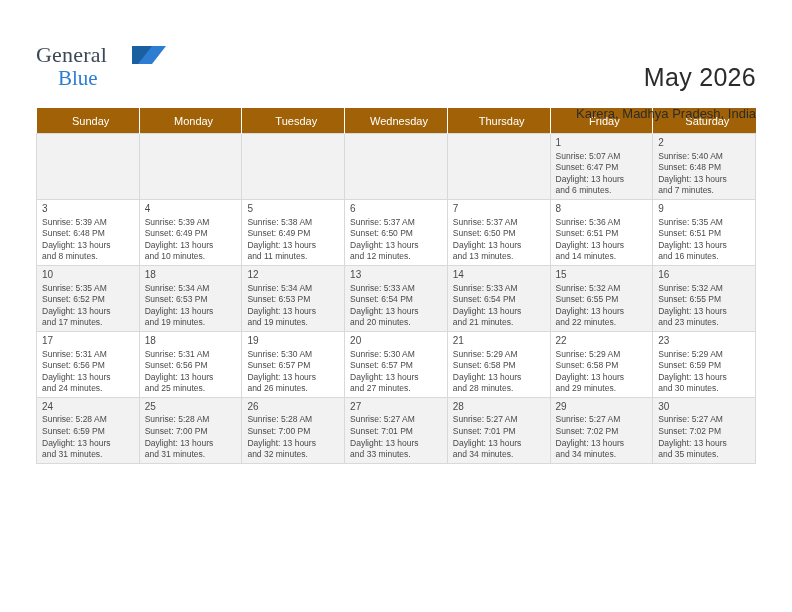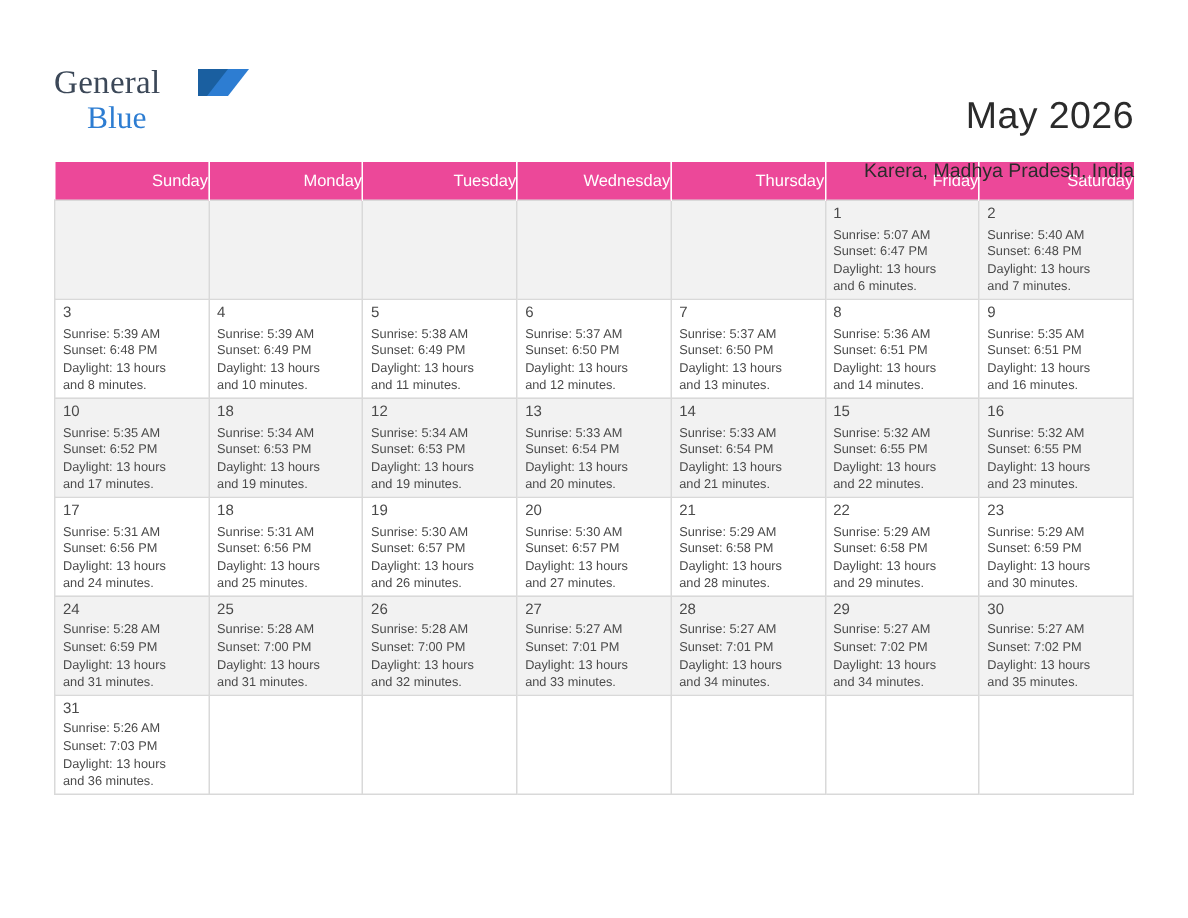--- a/index.html
+++ b/index.html
@@ -73,25 +73,25 @@
     margin-top: 14px;
   }
   
   table.calendar {
     width: 720px;
     border-collapse: collapse;
     table-layout: fixed;
     margin-top: 14px;
   }
   table.calendar th {
-    background: #ec4899;
+    background: #a16207;
     color: #ffffff;
     font-size: 11px;
     font-weight: normal;
-    text-align: right;
+    text-align: center;
     padding: 5px 0 5px 6px;
     border-right: 1px solid #ffffff;
     height: 15px;
   }
   table.calendar th:last-child { border-right: none; }
   table.calendar td {
     vertical-align: top;
     border: 1px solid #d9d9d9;
     height: 62px;
     padding: 3px 4px 2px 5px;
@@ -422,33 +422,16 @@
           <td>
             <span class="daynum">30</span>
             <div class="info">
               <div>Sunrise: 5:27 AM</div>
               <div>Sunset: 7:02 PM</div>
               <div>Daylight: 13 hours</div>
               <div>and 35 minutes.</div>
             </div>
           </td>
         </tr>
-        <tr class="even">
-          <td>
-            <span class="daynum">31</span>
-            <div class="info">
-              <div>Sunrise: 5:26 AM</div>
-              <div>Sunset: 7:03 PM</div>
-              <div>Daylight: 13 hours</div>
-              <div>and 36 minutes.</div>
-            </div>
-          </td>
-          <td class="empty"></td>
-          <td class="empty"></td>
-          <td class="empty"></td>
-          <td class="empty"></td>
-          <td class="empty"></td>
-          <td class="empty"></td>
-        </tr>
       </tbody>
   </table>
 
 </div>
 
 </body></html>

